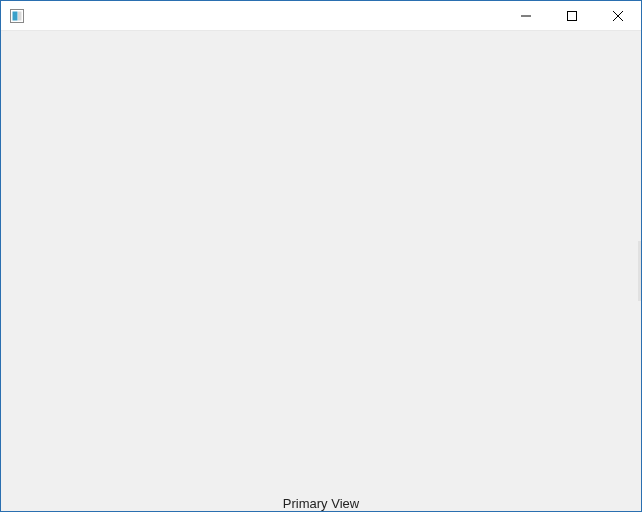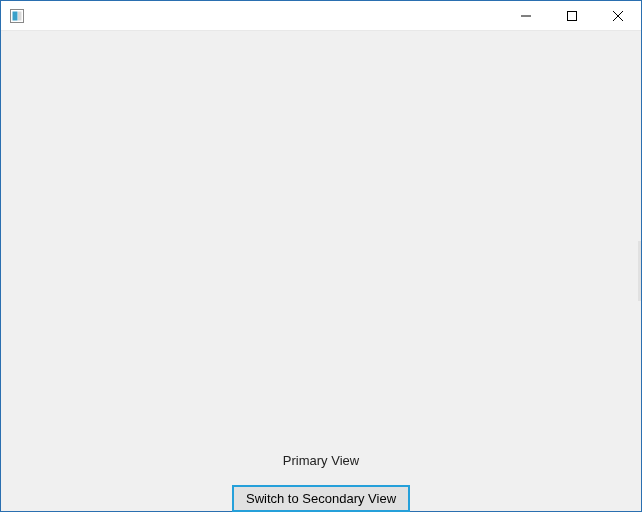--- a/index.html
+++ b/index.html
@@ -132,16 +132,15 @@
               <line x1="0" y1="0" x2="10" y2="10" stroke="#000" stroke-width="1"></line>
               <line x1="10" y1="0" x2="0" y2="10" stroke="#000" stroke-width="1"></line>
             </svg>
         </span>
       </div>
     </div>
   </div>
 
   <div class="client-area">
     <div class="view-label">Primary View</div>
-    <button class="switch-btn">Switch to Secondary View</button>
     <div class="scrollbar-hint"></div>
   </div>
 </div>
 
 </body></html>

